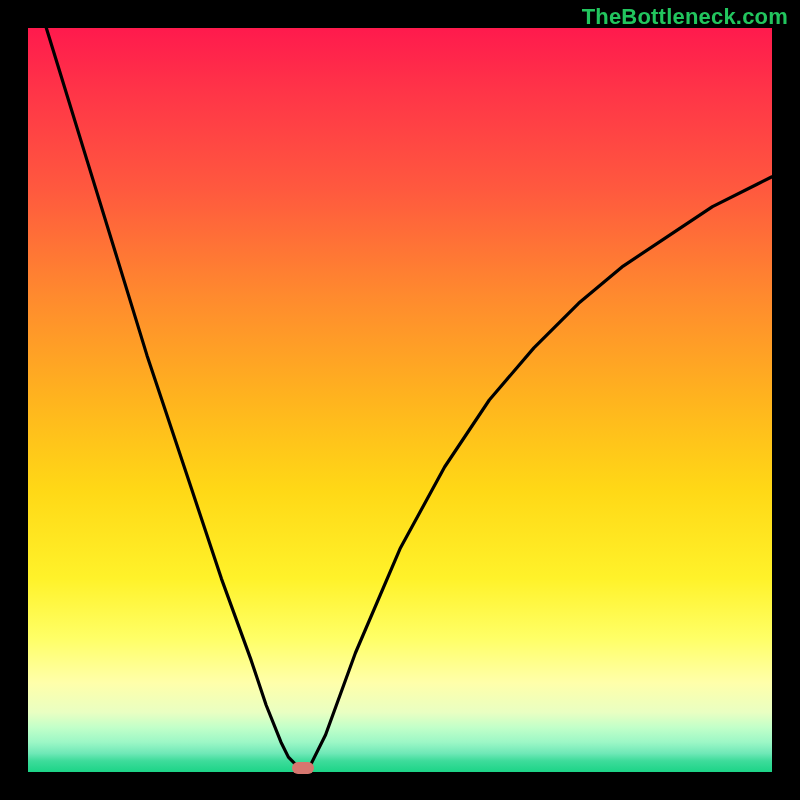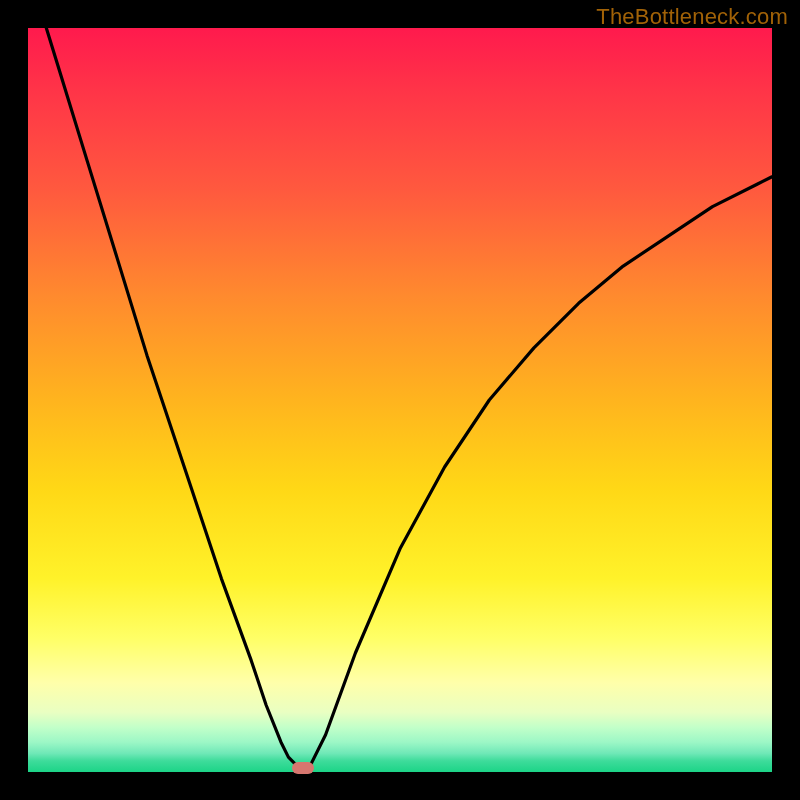--- a/index.html
+++ b/index.html
@@ -38,23 +38,23 @@
       #9cf7c6 96%,
       #6fe8b7 97.5%,
       #3edc9b 98.5%,
       #1cd487 100%
     );
   }
   .watermark {
     position: absolute;
     top: 4px;
     right: 12px;
-    color: #a16207;
+    color: #22c55e;
     font-size: 22px;
-    font-weight: 400;
+    font-weight: 700;
     letter-spacing: 0.2px;
     user-select: none;
   }
   svg.curve {
     position: absolute;
     left: 28px;
     top: 28px;
     width: 744px;
     height: 744px;
     overflow: visible;

